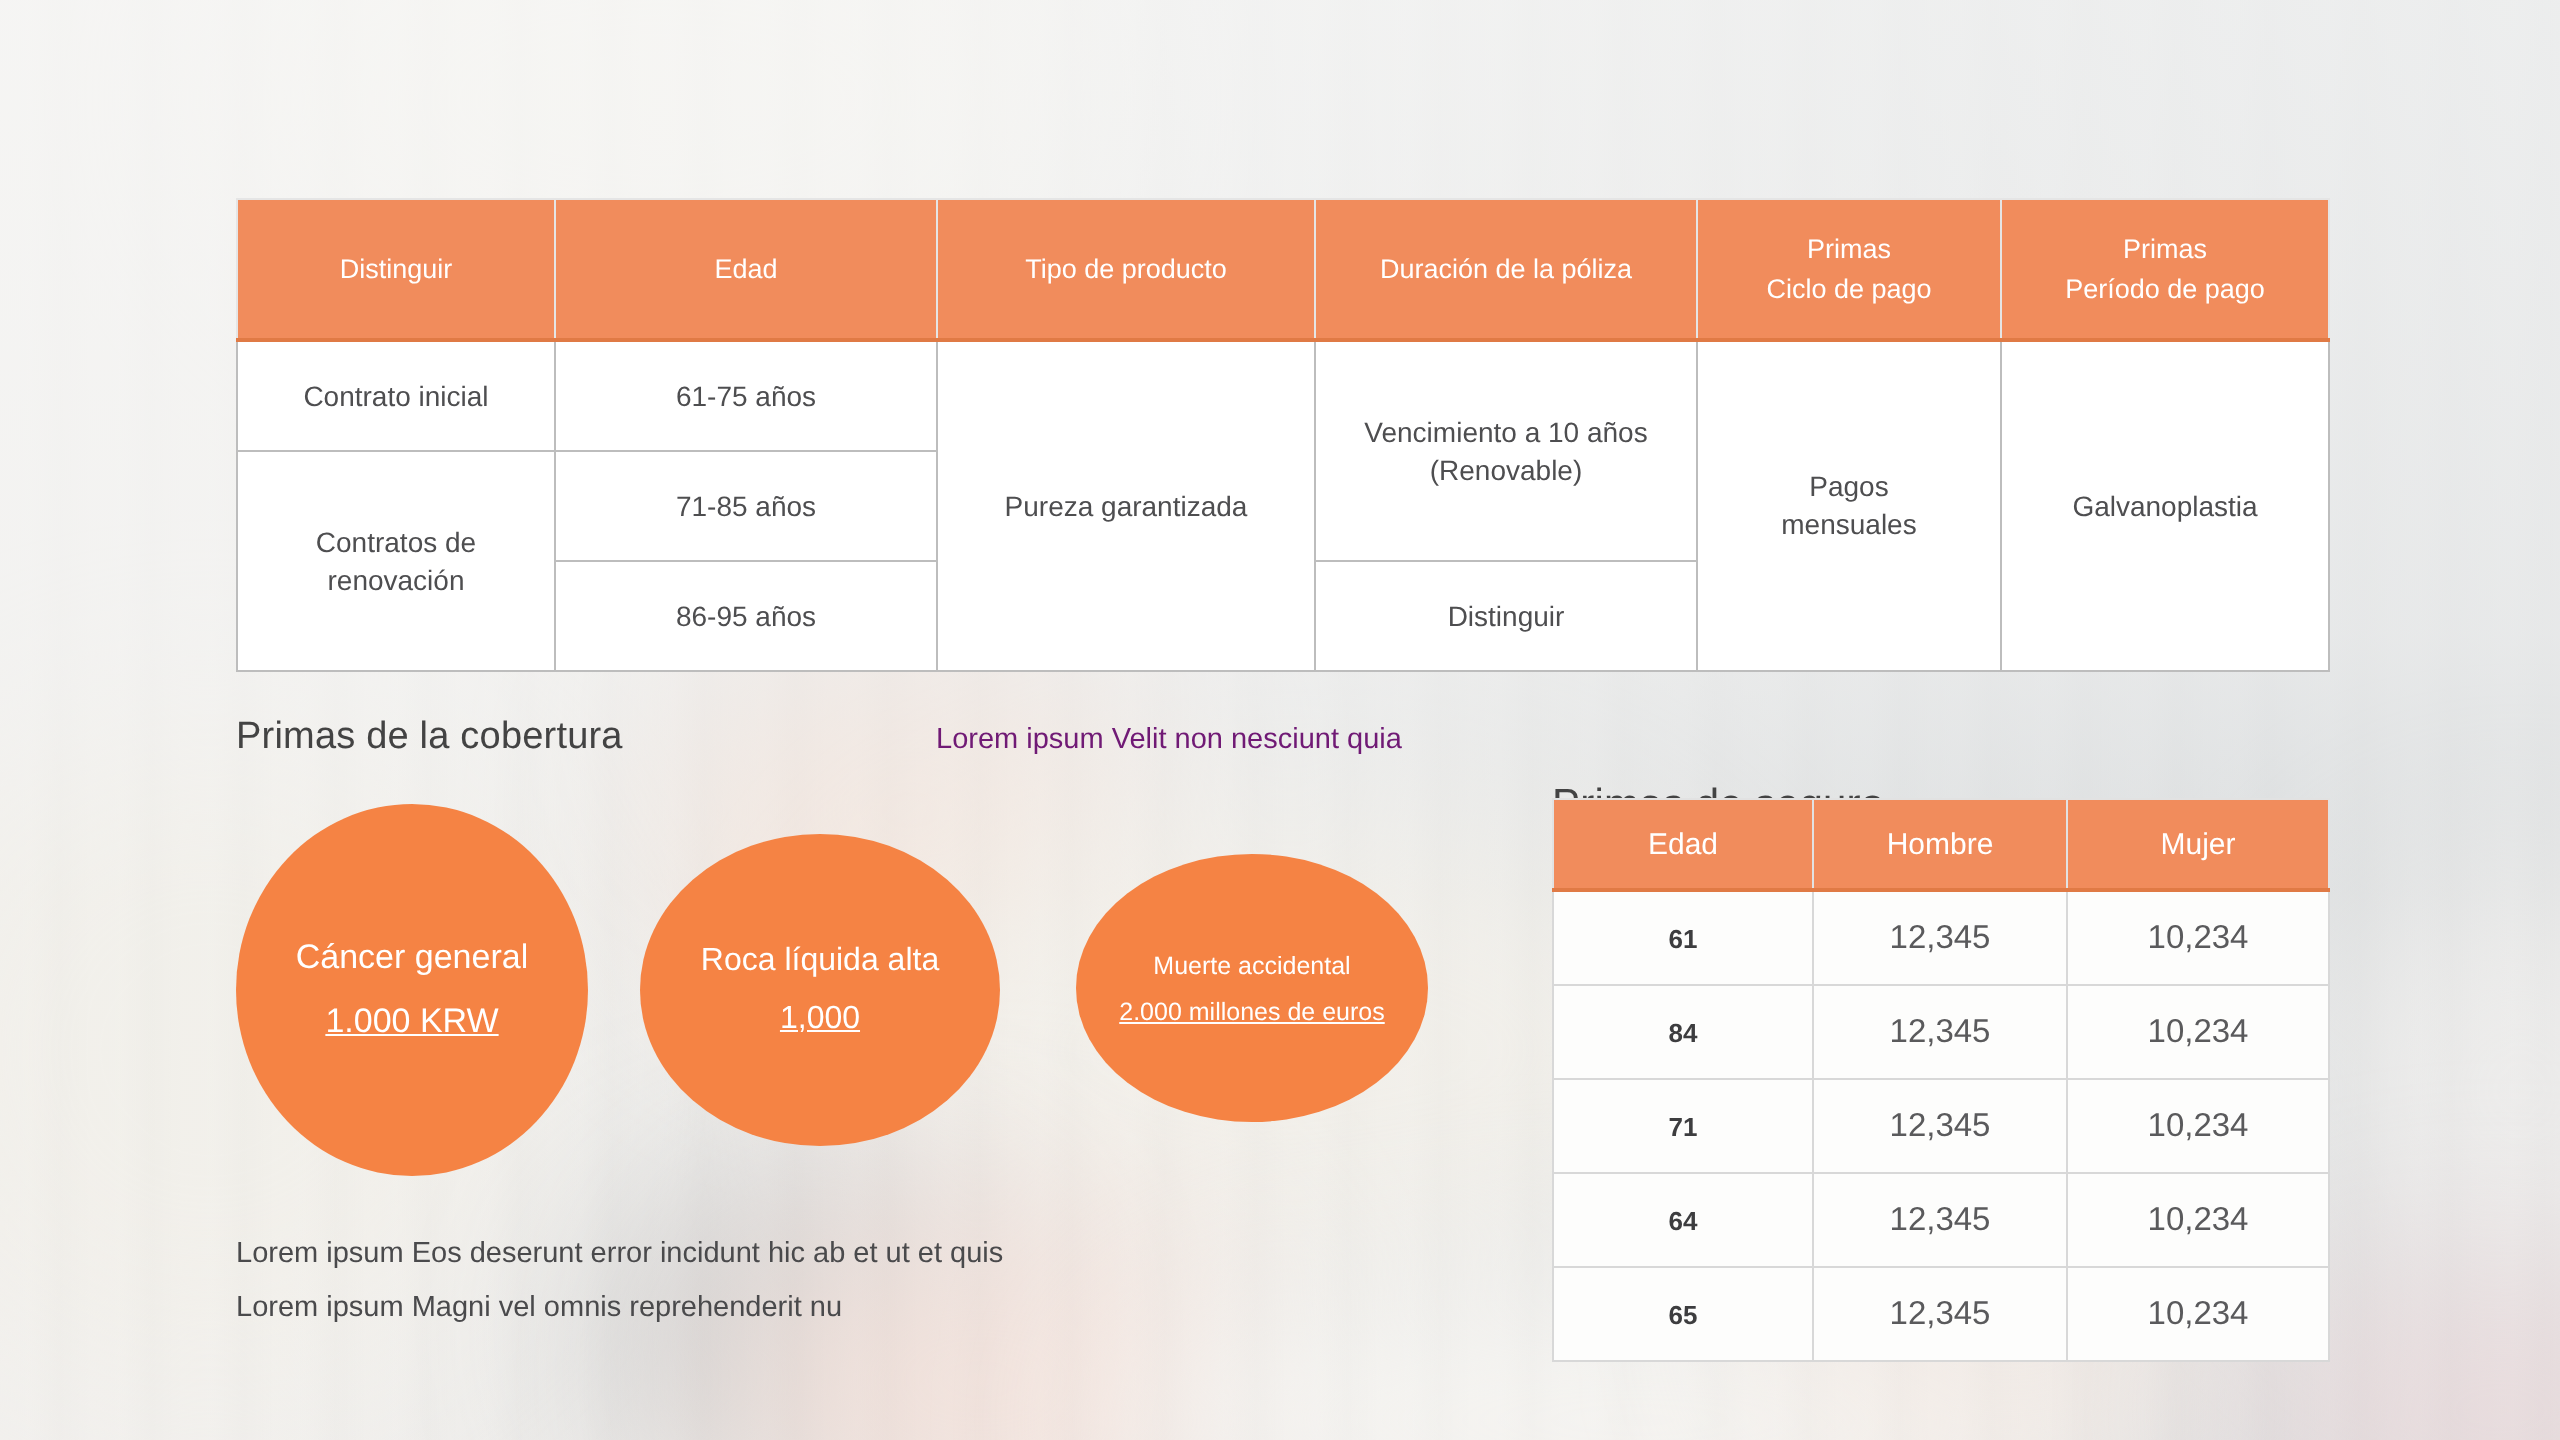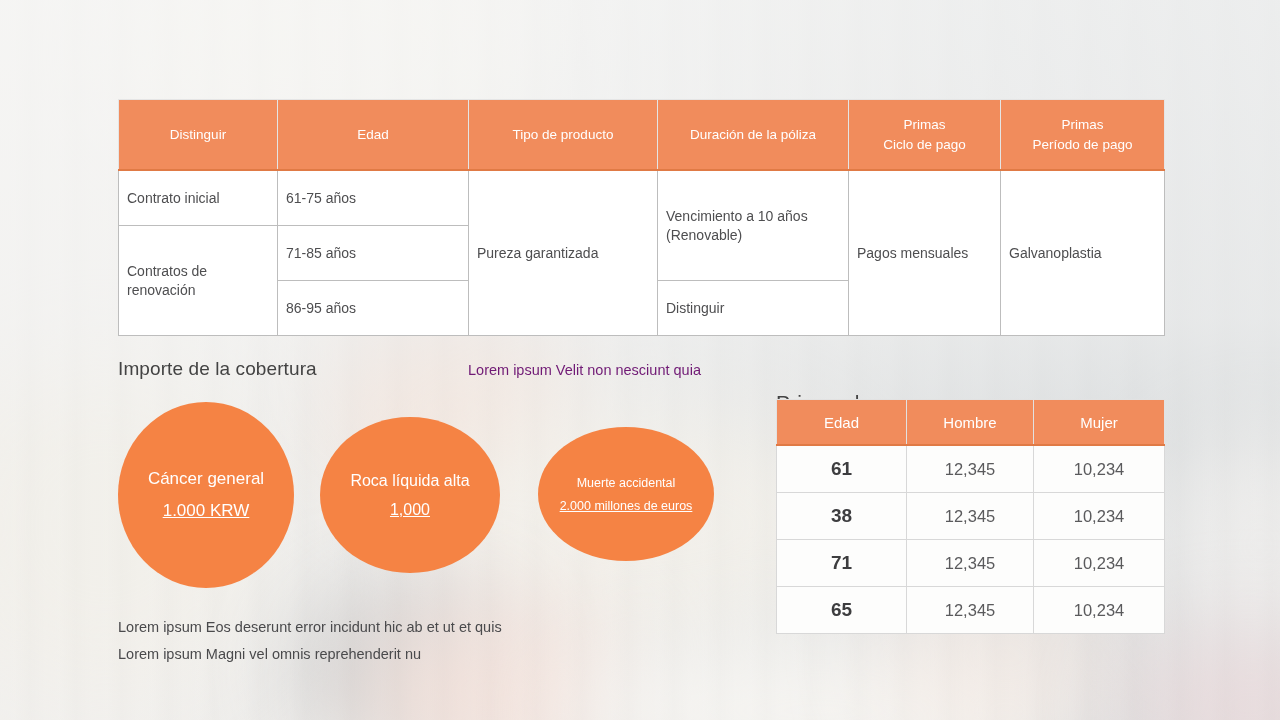--- a/index.html
+++ b/index.html
@@ -107,23 +107,24 @@
     border: 1px solid #e5e5e5;
     border-bottom: 2px solid #e07a45;
     text-align: center;
     vertical-align: middle;
     padding: 0 4px;
   }
   #criteria-table td {
     background: #ffffff;
     color: #4e4e50;
     font-size: 14px;
+    text-align: center;
     vertical-align: middle;
     border: 1px solid #bdbdbd;
-    padding: 2px 8px;
+    padding: 2px 20px;
     line-height: 1.35;
   }
   #criteria-table td.tall { height: 50px; }
 
   
   .circle {
     position: absolute;
     border-radius: 50%;
     background: #f58344;
     color: #fff;
@@ -185,21 +186,21 @@
     height: 44px;
     text-align: center;
     vertical-align: middle;
     font-size: 16.5px;
     color: #5a5a5c;
     border: 1px solid #d8d8d8;
   }
   #premium-table td.age {
     color: #3d3d3f;
     font-weight: bold;
-    font-size: 19px;
+    font-size: 13px;
   }
 </style>
 </head>
 <body>
 
 <div id="slide">
 
   <div class="bg-layer bg-base"></div>
   <div class="bg-layer">
     <div class="blob blob-top-soft"></div>
@@ -259,21 +260,21 @@
         <td class="tall" rowspan="2">Contratos de renovación</td>
         <td class="tall">71-85 años</td>
       </tr>
       <tr>
         <td class="tall">86-95 años</td>
         <td class="tall">Distinguir</td>
       </tr>
     </tbody>
   </table>
 
-  <div class="section-title" style="left:118px; top:358px;">Importe de la cobertura</div>
+  <div class="section-title" style="left:118px; top:358px;">Primas de la cobertura</div>
 
   <div class="sub-note" style="left:468px; top:362px;">Lorem ipsum Velit non nesciunt quia</div>
 
   <div class="circle" id="circle-1">
     <span class="c-title">Cáncer general</span>
     <span class="c-value">1.000 KRW</span>
   </div>
 
   <div class="circle" id="circle-2">
     <span class="c-title">Roca líquida alta</span>
@@ -305,26 +306,31 @@
         <th>Mujer</th>
       </tr>
     </thead>
     <tbody>
       <tr>
         <td class="age">61</td>
         <td>12,345</td>
         <td>10,234</td>
       </tr>
       <tr>
-        <td class="age">38</td>
+        <td class="age">84</td>
         <td>12,345</td>
         <td>10,234</td>
       </tr>
       <tr>
         <td class="age">71</td>
+        <td>12,345</td>
+        <td>10,234</td>
+      </tr>
+      <tr>
+        <td class="age">64</td>
         <td>12,345</td>
         <td>10,234</td>
       </tr>
       <tr>
         <td class="age">65</td>
         <td>12,345</td>
         <td>10,234</td>
       </tr>
     </tbody>
   </table>

